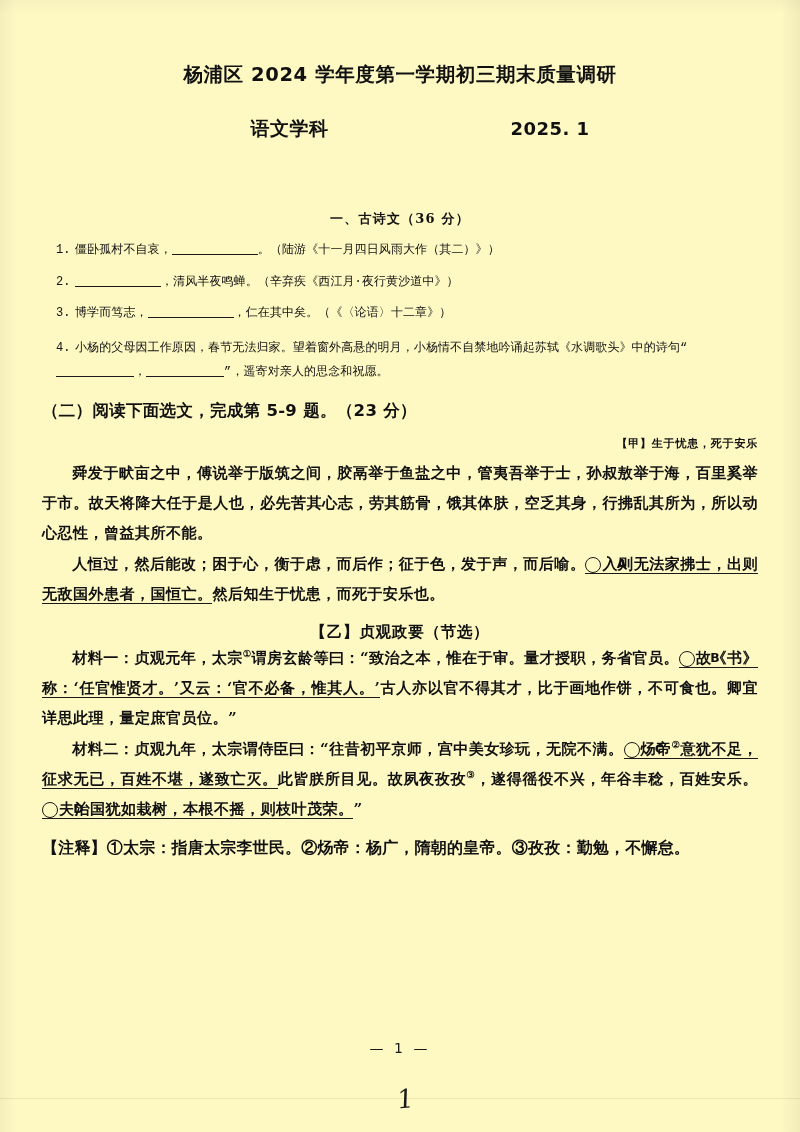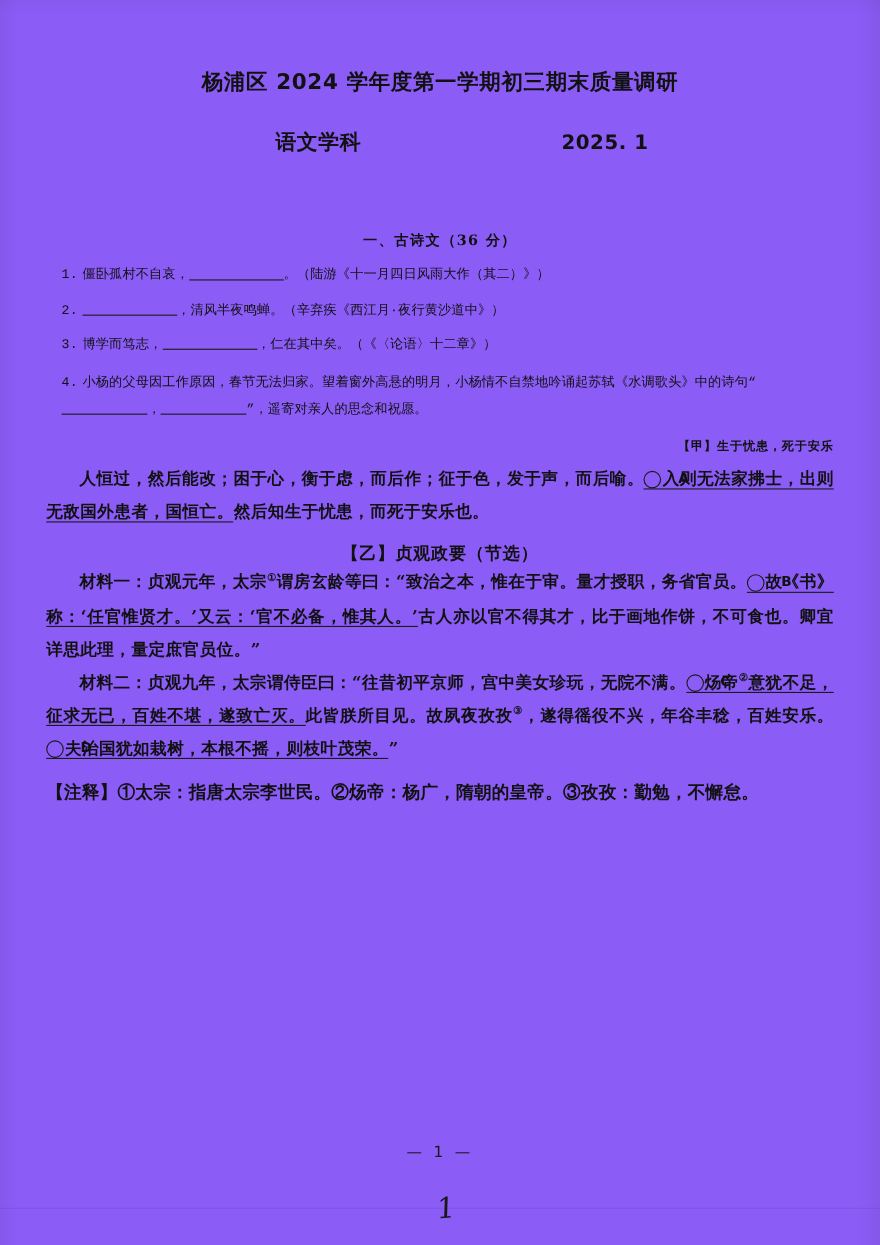--- a/index.html
+++ b/index.html
@@ -8,21 +8,21 @@
     background: #ffffff;
   }
   body {
     font-family: "DejaVu Serif", "Liberation Serif", serif;
     color: #111111;
   }
   #page {
     position: relative;
     width: 800px;
     height: 1132px;
-    background: #8b5cf6;
+    background: #fef9c3;
     overflow: hidden;
     box-sizing: border-box;
     padding-left: 32px;
   }
   
   #page::before {
     content: "";
     position: absolute;
     left: 0; top: 0; right: 0; bottom: 0;
     pointer-events: none;
@@ -241,23 +241,25 @@
 
       <p class="q-item">
         <span class="q-num">3.</span><span>博学而笃志，</span><span class="blank"></span><span>，仁在其中矣。（《〈论语〉十二章》）</span>
       </p>
 
       <p class="q-item q-wide">
         <span class="q-num">4.</span><span>小杨的父母因工作原因，春节无法归家。望着窗外高悬的明月，小杨情不自禁地吟诵起苏轼《水调歌头》中的诗句“</span><span class="blank blank-sm"></span><span>，</span><span class="blank blank-sm"></span><span>”，遥寄对亲人的思念和祝愿。</span>
       </p>
     </div>
 
+    <div class="sub-heading-2">（二）阅读下面选文，完成第 5-9 题。（23 分）</div>
 
     <div class="passage-title">【甲】生于忧患，死于安乐</div>
 
+    <p class="passage indent">舜发于畎亩之中，傅说举于版筑之间，胶鬲举于鱼盐之中，管夷吾举于士，孙叔敖举于海，百里奚举于市。故天将降大任于是人也，必先苦其心志，劳其筋骨，饿其体肤，空乏其身，行拂乱其所为，所以动心忍性，曾益其所不能。</p>
 
     <p class="passage indent"><span>人恒过，然后能改；困于心，衡于虑，而后作；征于色，发于声，而后喻。</span><span class="u"><span class="circ">A</span><span>入则无法家拂士，出则无敌国外患者，国恒亡。</span></span><span>然后知生于忧患，而死于安乐也。</span></p>
 
     <div class="passage-title-b">【乙】贞观政要（节选）</div>
 
     <p class="passage indent"><span>材料一：贞观元年，太宗</span><sup class="note">①</sup><span>谓房玄龄等曰：“致治之本，惟在于审。量才授职，务省官员。</span><span class="u"><span class="circ">B</span><span>故《书》称：‘任官惟贤才。’又云：‘官不必备，惟其人。’</span></span><span>古人亦以官不得其才，比于画地作饼，不可食也。卿宜详思此理，量定庶官员位。”</span></p>
 
     <p class="passage indent"><span>材料二：贞观九年，太宗谓侍臣曰：“往昔初平京师，宫中美女珍玩，无院不满。</span><span class="u"><span class="circ">C</span><span>炀帝</span><sup class="note">②</sup><span>意犹不足，征求无已，百姓不堪，遂致亡灭。</span></span><span>此皆朕所目见。故夙夜孜孜</span><sup class="note">③</sup><span>，遂得徭役不兴，年谷丰稔，百姓安乐。</span><span class="u"><span class="circ">D</span><span>夫治国犹如栽树，本根不摇，则枝叶茂荣。</span></span><span>”</span></p>
 
     <div class="footnotes"><span>【注释】</span><span>①太宗：指唐太宗李世民。</span><span>②炀帝：杨广，隋朝的皇帝。</span><span>③孜孜：勤勉，不懈怠。</span></div>

